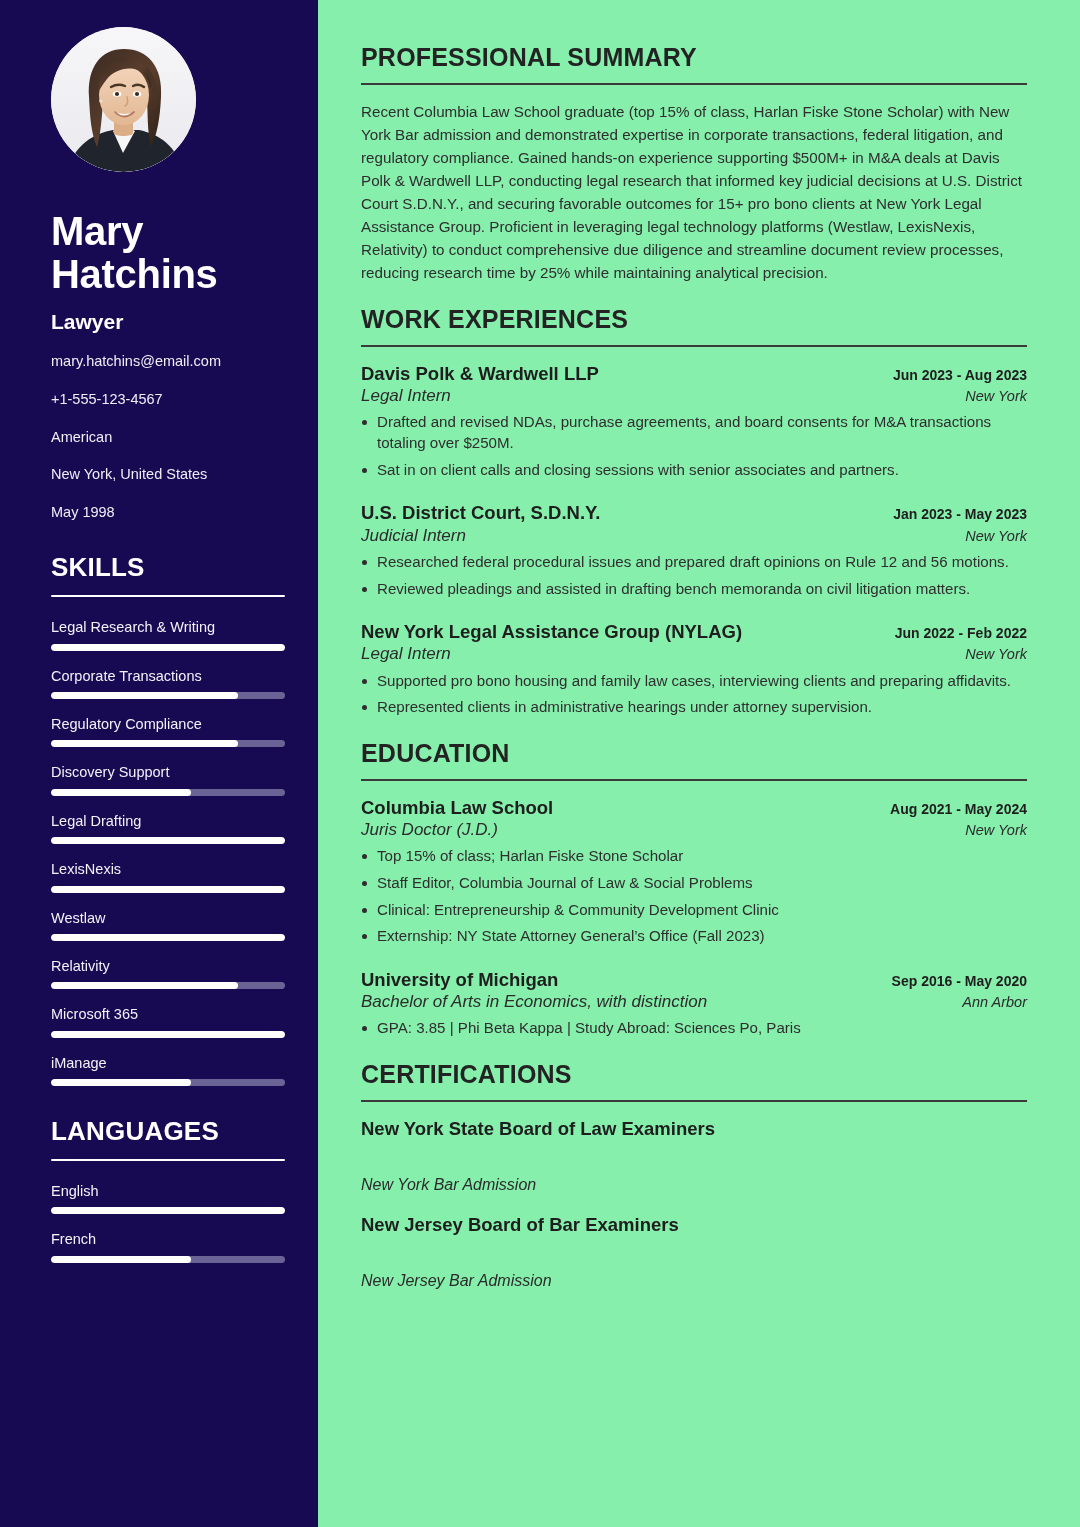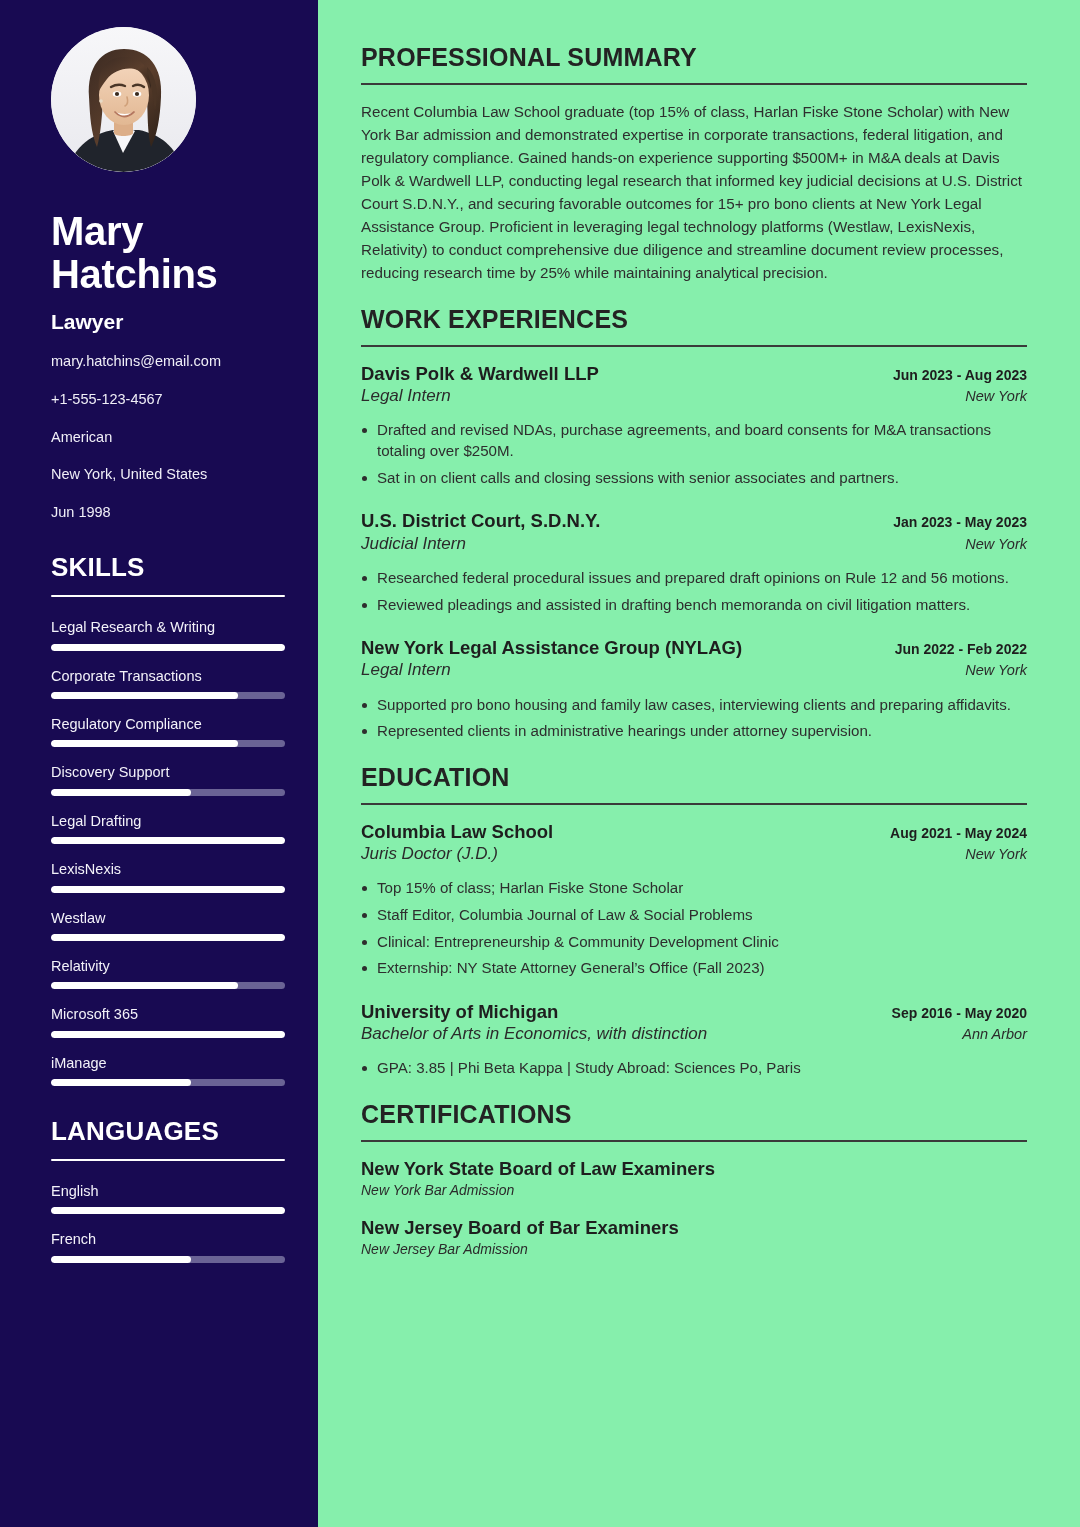--- a/index.html
+++ b/index.html
@@ -169,21 +169,21 @@
   }
   .entry-loc {
     font-size: 14.5px;
     font-style: italic;
     color: #2b2b2b;
     white-space: nowrap;
   }
 
   .bullets {
     list-style: none;
-    margin-top: 13px;
+    margin-top: 5px;
   }
   .bullets li {
     position: relative;
     padding-left: 16px;
     font-size: 15.1px;
     line-height: 1.38;
     color: #2e2e2e;
     margin-bottom: 6px;
   }
   .bullets li:last-child { margin-bottom: 0; }
@@ -200,24 +200,25 @@
 
   .cert { margin-bottom: 17px; }
   .cert:last-child { margin-bottom: 0; }
   .cert-name {
     font-size: 18.5px;
     font-weight: 700;
     color: #1e1e1e;
     line-height: 1.3;
   }
   .cert-sub {
-    font-size: 14px;
+    font-size: 16px;
     font-style: italic;
     color: #2b2b2b;
     line-height: 1.3;
+    margin-top: 34px;
   }
 </style>
 </head>
 <body>
 
 <div class="resume">
 
   <aside class="sidebar">
 
     <div class="avatar-wrap">
@@ -278,21 +279,21 @@
       <span class="name-line">Mary</span>
       <span class="name-line">Hatchins</span>
     </h1>
 
     <div class="job-title">Lawyer</div>
 
     <div class="contact-item">mary.hatchins@email.com</div>
     <div class="contact-item">+1-555-123-4567</div>
     <div class="contact-item">American</div>
     <div class="contact-item">New York, United States</div>
-    <div class="contact-item">Jun 1998</div>
+    <div class="contact-item">May 1998</div>
 
     <section class="side-section">
       <h2 class="side-heading">SKILLS</h2>
       <div class="side-rule"></div>
       <div>
 
         <div class="skill">
           <div class="skill-label">Legal Research &amp; Writing</div>
           <div class="bar-track">
             <div class="bar-fill" style="width: 100%;"></div>

